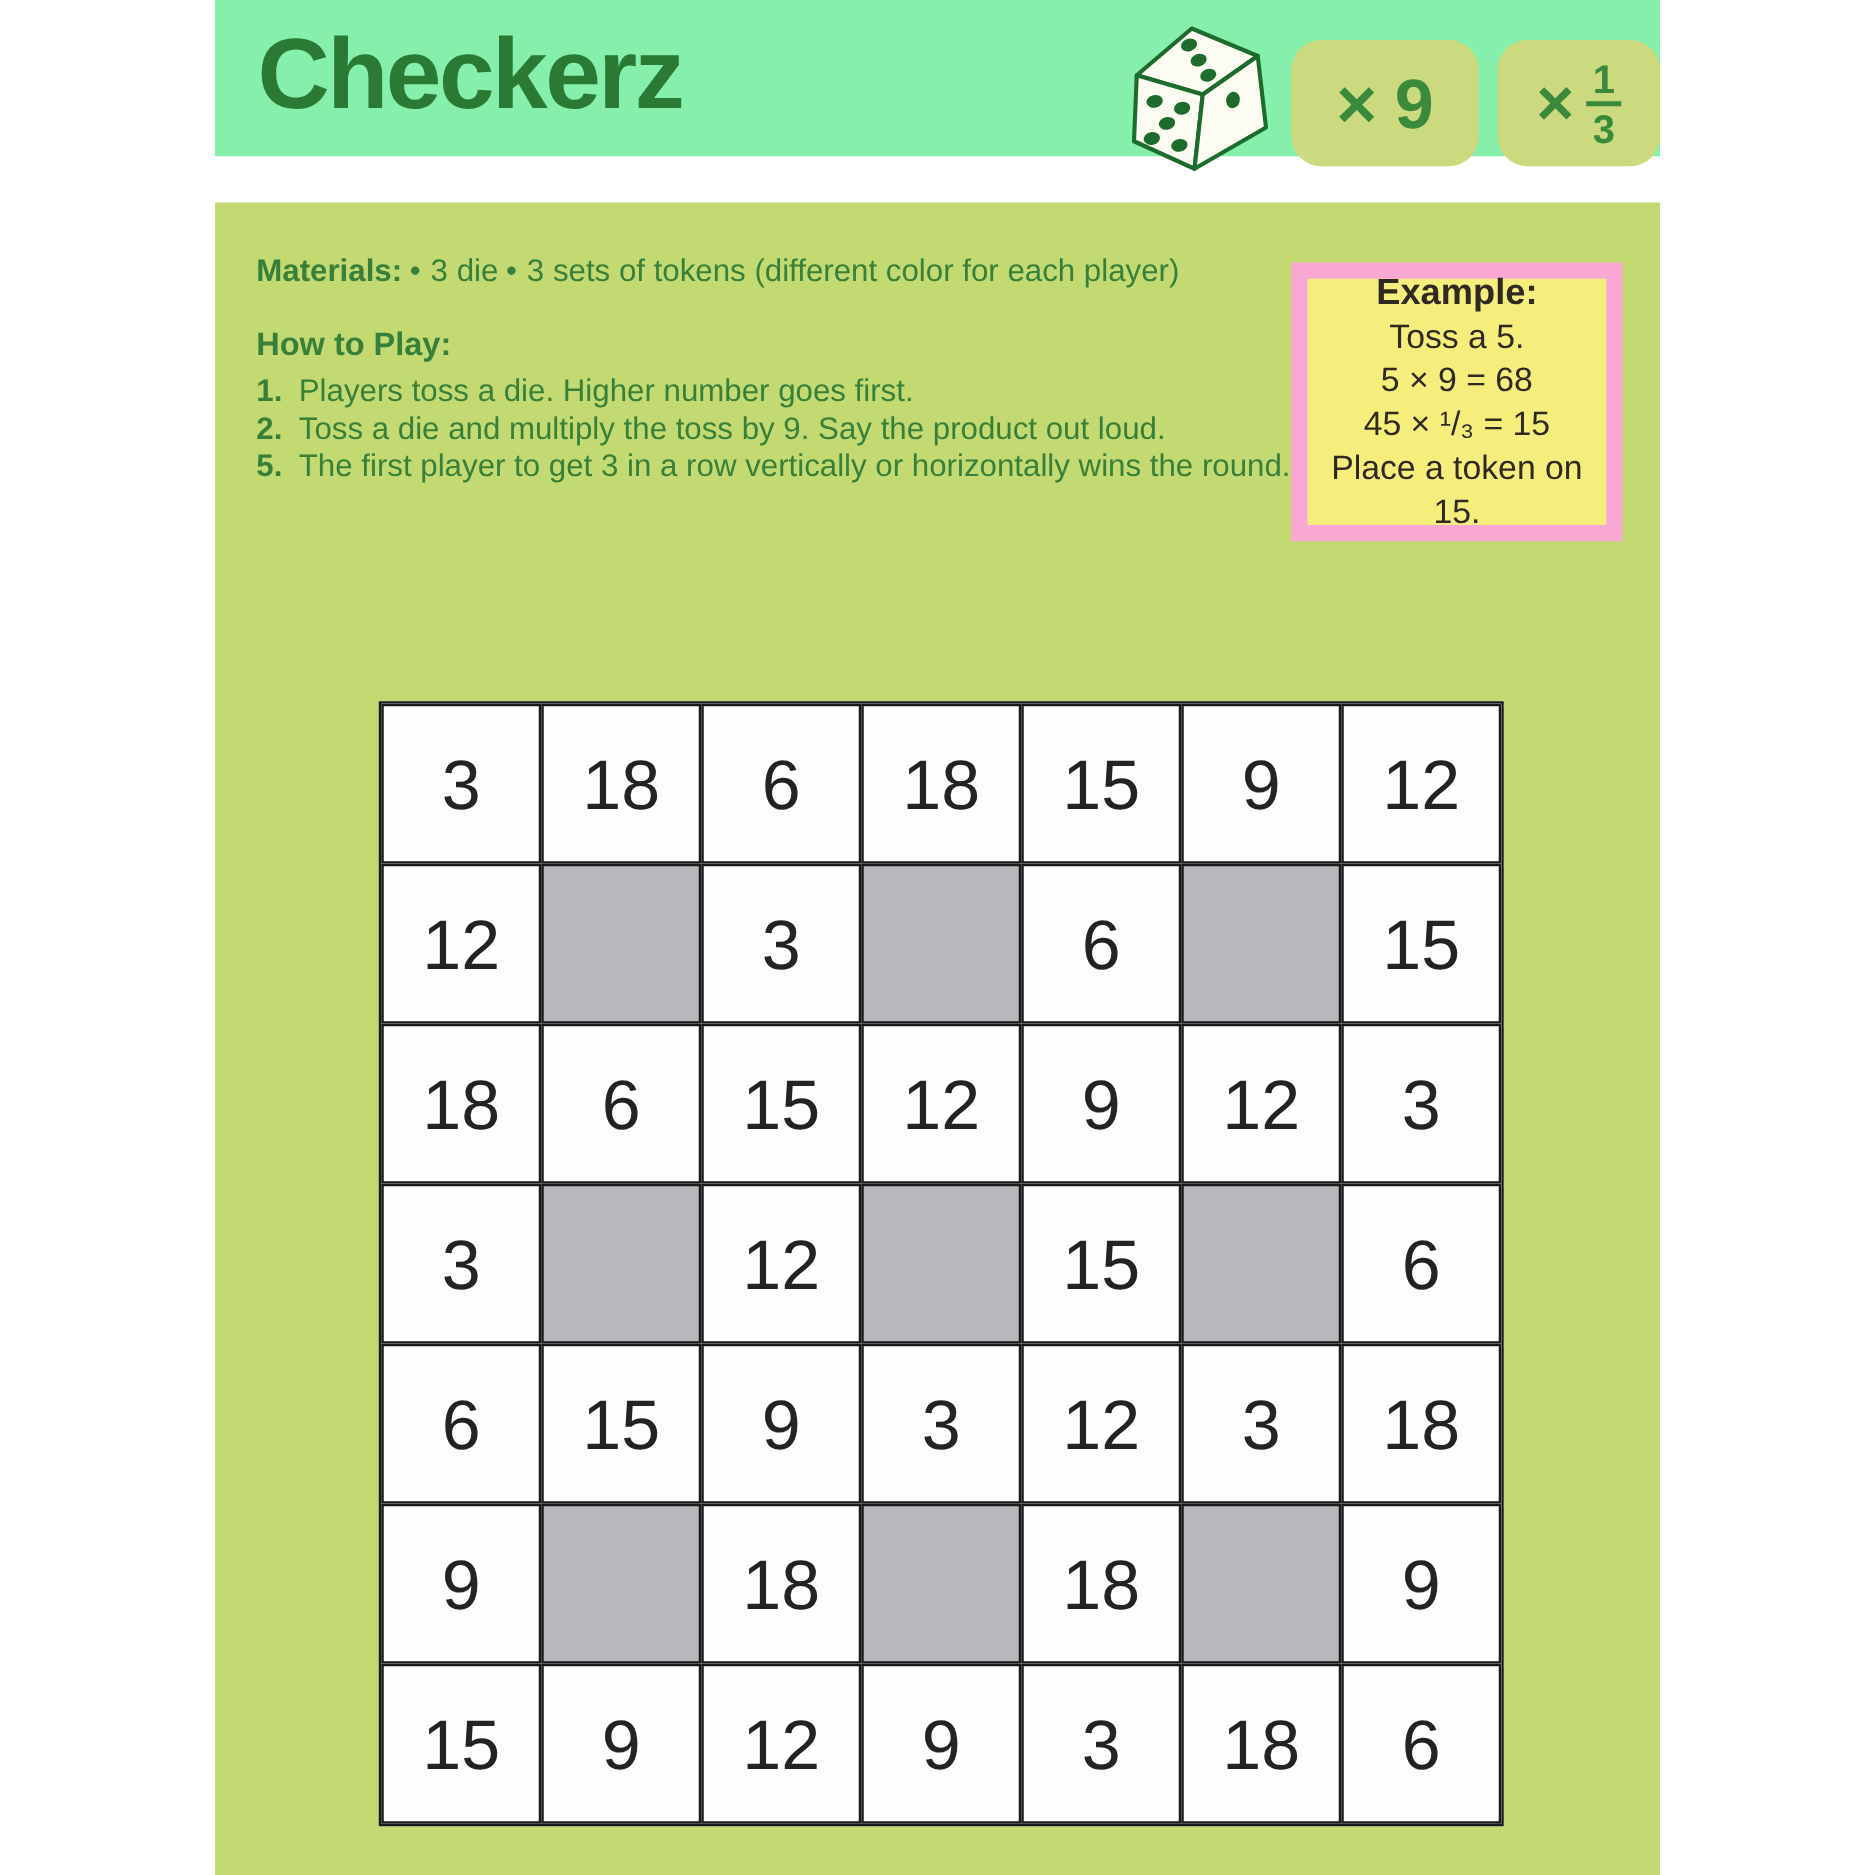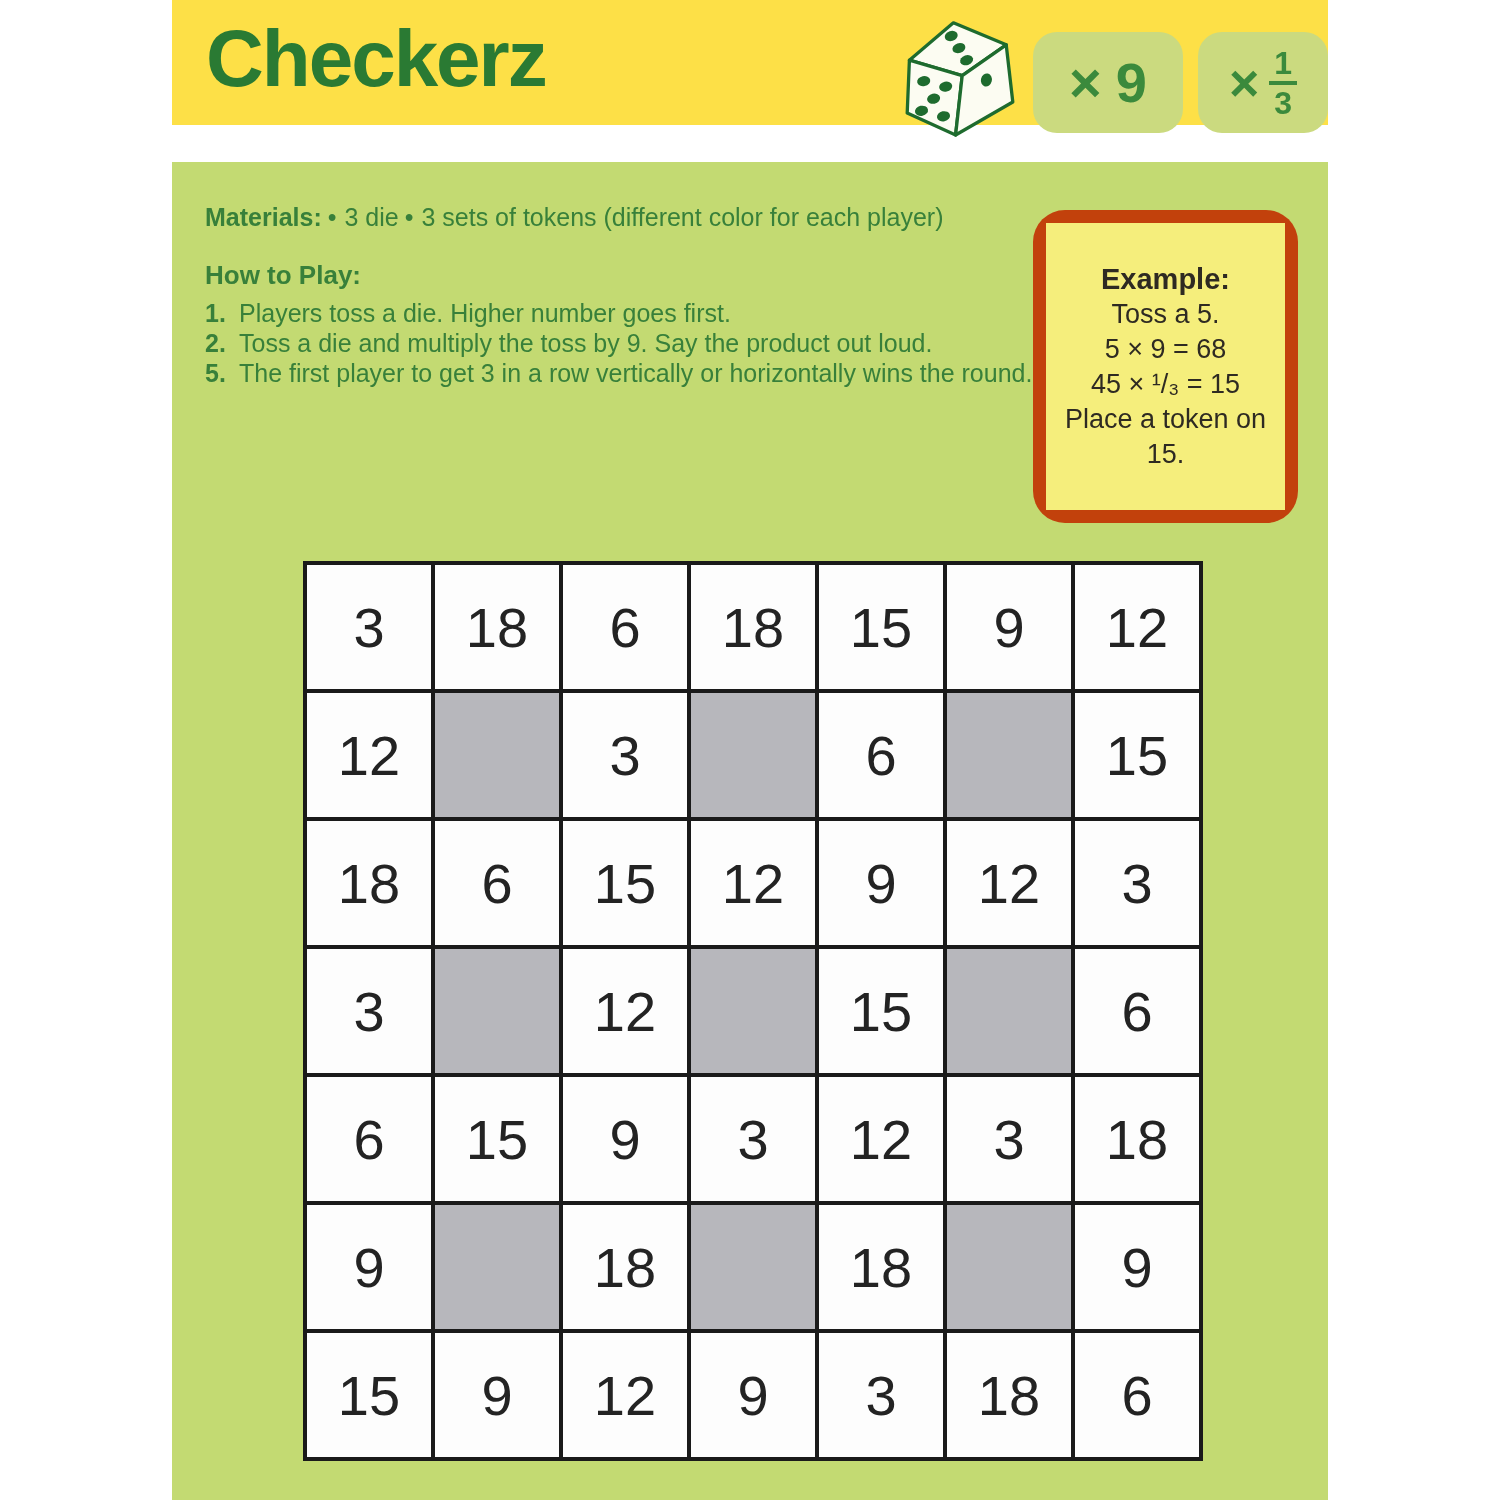--- a/index.html
+++ b/index.html
@@ -3,21 +3,21 @@
 <meta charset="utf-8">
 <style>
   html,body{margin:0;padding:0;background:#ffffff;}
   .page{
     position:relative;width:1500px;height:1500px;background:#ffffff;
     font-family:"Liberation Sans",sans-serif;overflow:hidden;
   }
   
   .header{
     position:absolute;left:172px;top:0;width:1156px;height:125px;
-    background:#fde047;
+    background:#86efac;
     text-decoration:underline;
   }
   .title{
     position:absolute;left:34px;top:50%;transform:translateY(-54%);
     font-size:80px;font-weight:bold;color:#2a7a33;letter-spacing:-2px;
   }
   .die{position:absolute;left:722px;top:14px;width:132px;height:132px;}
   .badge{
     position:absolute;top:32px;height:101px;background:#cbda7f;
     border-radius:24px;display:flex;align-items:center;justify-content:center;
@@ -40,22 +40,22 @@
     color:#38803a;font-size:25px;line-height:30px;
   }
   .materials{margin-bottom:28px;}
   .materials .label{font-weight:bold;}
   .materials .bullet{margin:0 8px 0 6px;}
   .htp-heading{font-weight:bold;font-size:26px;margin-bottom:8px;}
   .step{padding-left:34px;}
   .step .step-num{font-weight:bold;display:inline-block;width:34px;margin-left:-34px;}
   
   .example-box{
-    position:absolute;left:861px;top:48px;width:265px;height:313px;
-    background:#c2410c;box-sizing:border-box;padding:13px;border-radius:32px;
+    position:absolute;left:861px;top:48px;width:265px;height:223px;
+    background:#f9a8d4;box-sizing:border-box;padding:13px;
   }
   .example-inner{
     width:100%;height:100%;background:#f5ee7c;
     display:flex;flex-direction:column;align-items:center;justify-content:center;
     color:#2e2a22;font-size:27px;line-height:35px;text-align:center;
   }
   .example-heading{font-weight:bold;font-size:29px;}
   
   .grid{
     position:absolute;left:131px;top:399px;

